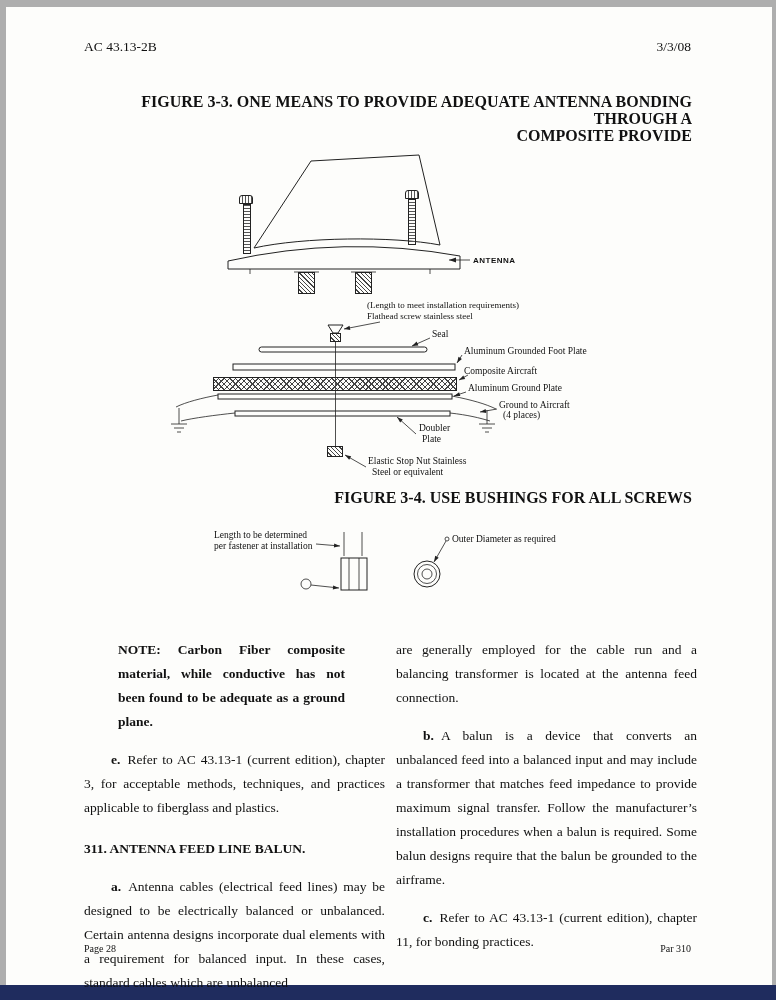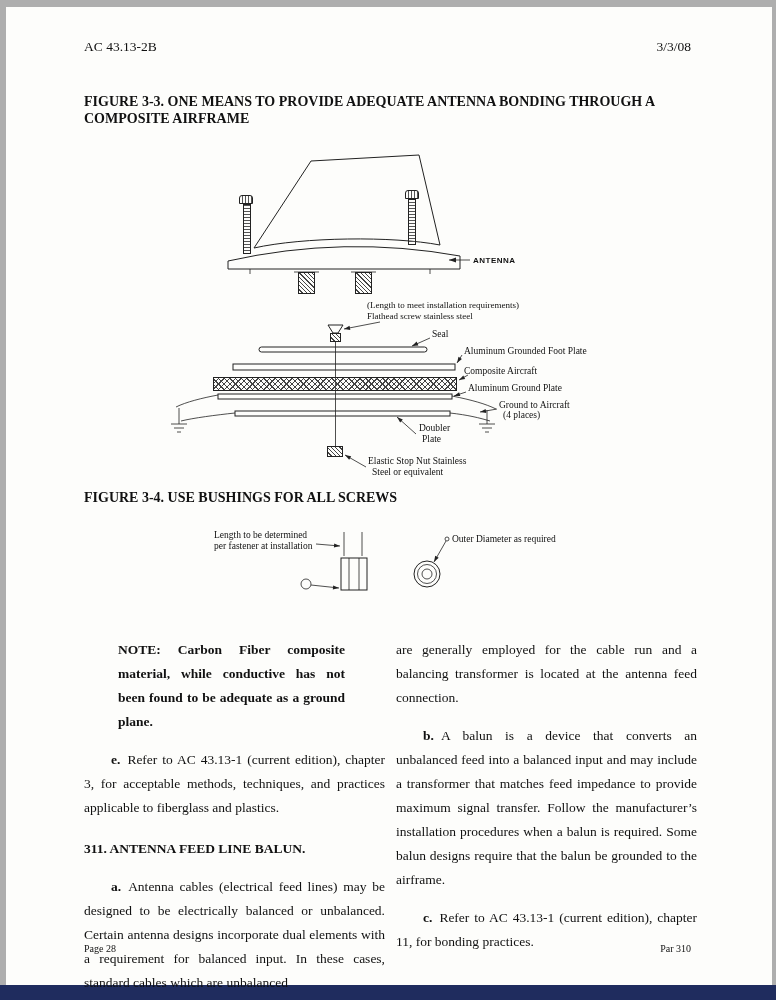--- a/index.html
+++ b/index.html
@@ -7,21 +7,21 @@
     width:776px;height:1000px;position:relative;overflow:hidden;
     background:#aeaeae;
     font-family:"Liberation Serif", serif;
     color:#111;
   }
   *{box-sizing:border-box;}
   .page{position:absolute;left:6px;top:7px;width:766px;height:978px;background:#fdfdfb;}
   .footer-bar{position:absolute;left:0;top:985px;width:776px;height:15px;background:#1f2c5e;}
 
   .header{position:absolute;left:84px;top:39px;width:607px;display:flex;justify-content:space-between;font-size:13.5px;gap:14px;}
-  .fig-title{position:absolute;left:84px;width:608px;text-align:left;font-weight:bold;font-size:14px;line-height:17px;}
+  .fig-title{position:absolute;left:84px;width:608px;text-align:right;font-weight:bold;font-size:16px;line-height:17px;}
   #title-3-3{top:93px;}
   #title-3-4{top:489px;}
 
   .diagram{position:absolute;}
   #diagram-3-3{left:78px;top:148px;width:620px;height:340px;}
   #diagram-3-4{left:200px;top:518px;width:380px;height:100px;text-decoration:underline;}
   .diagram svg{position:absolute;left:0;top:0;}
 
   svg .ln{stroke:#222;stroke-width:1;fill:none;}
   svg .thin{stroke:#222;stroke-width:0.8;fill:none;}
@@ -59,21 +59,21 @@
 <div class="page"></div>
 <div class="footer-bar"></div>
 
 <div class="header">
   <span>AC 43.13-2B</span>
   <span>3/3/08</span>
 </div>
 
 <div class="fig-title" id="title-3-3">
   <div>FIGURE 3-3.  ONE MEANS TO PROVIDE ADEQUATE ANTENNA BONDING THROUGH A</div>
-  <div>COMPOSITE AIRFRAME</div>
+  <div>COMPOSITE PROVIDE</div>
 </div>
 
 <div class="diagram" id="diagram-3-3">
   <svg width="620" height="340" viewBox="0 0 620 340">
 
     <g>
       <path class="ln" d="M233,13 L341,7 L362,97 C315,88 225,89 176,100 Z"></path>
       <path class="ln" d="M150,113 Q266,87 382,108"></path>
       <path class="ln" d="M150,113 L150,121 L382,121 L382,108"></path>
       <path class="thin" d="M172,121 l0,5 M352,121 l0,5"></path>

